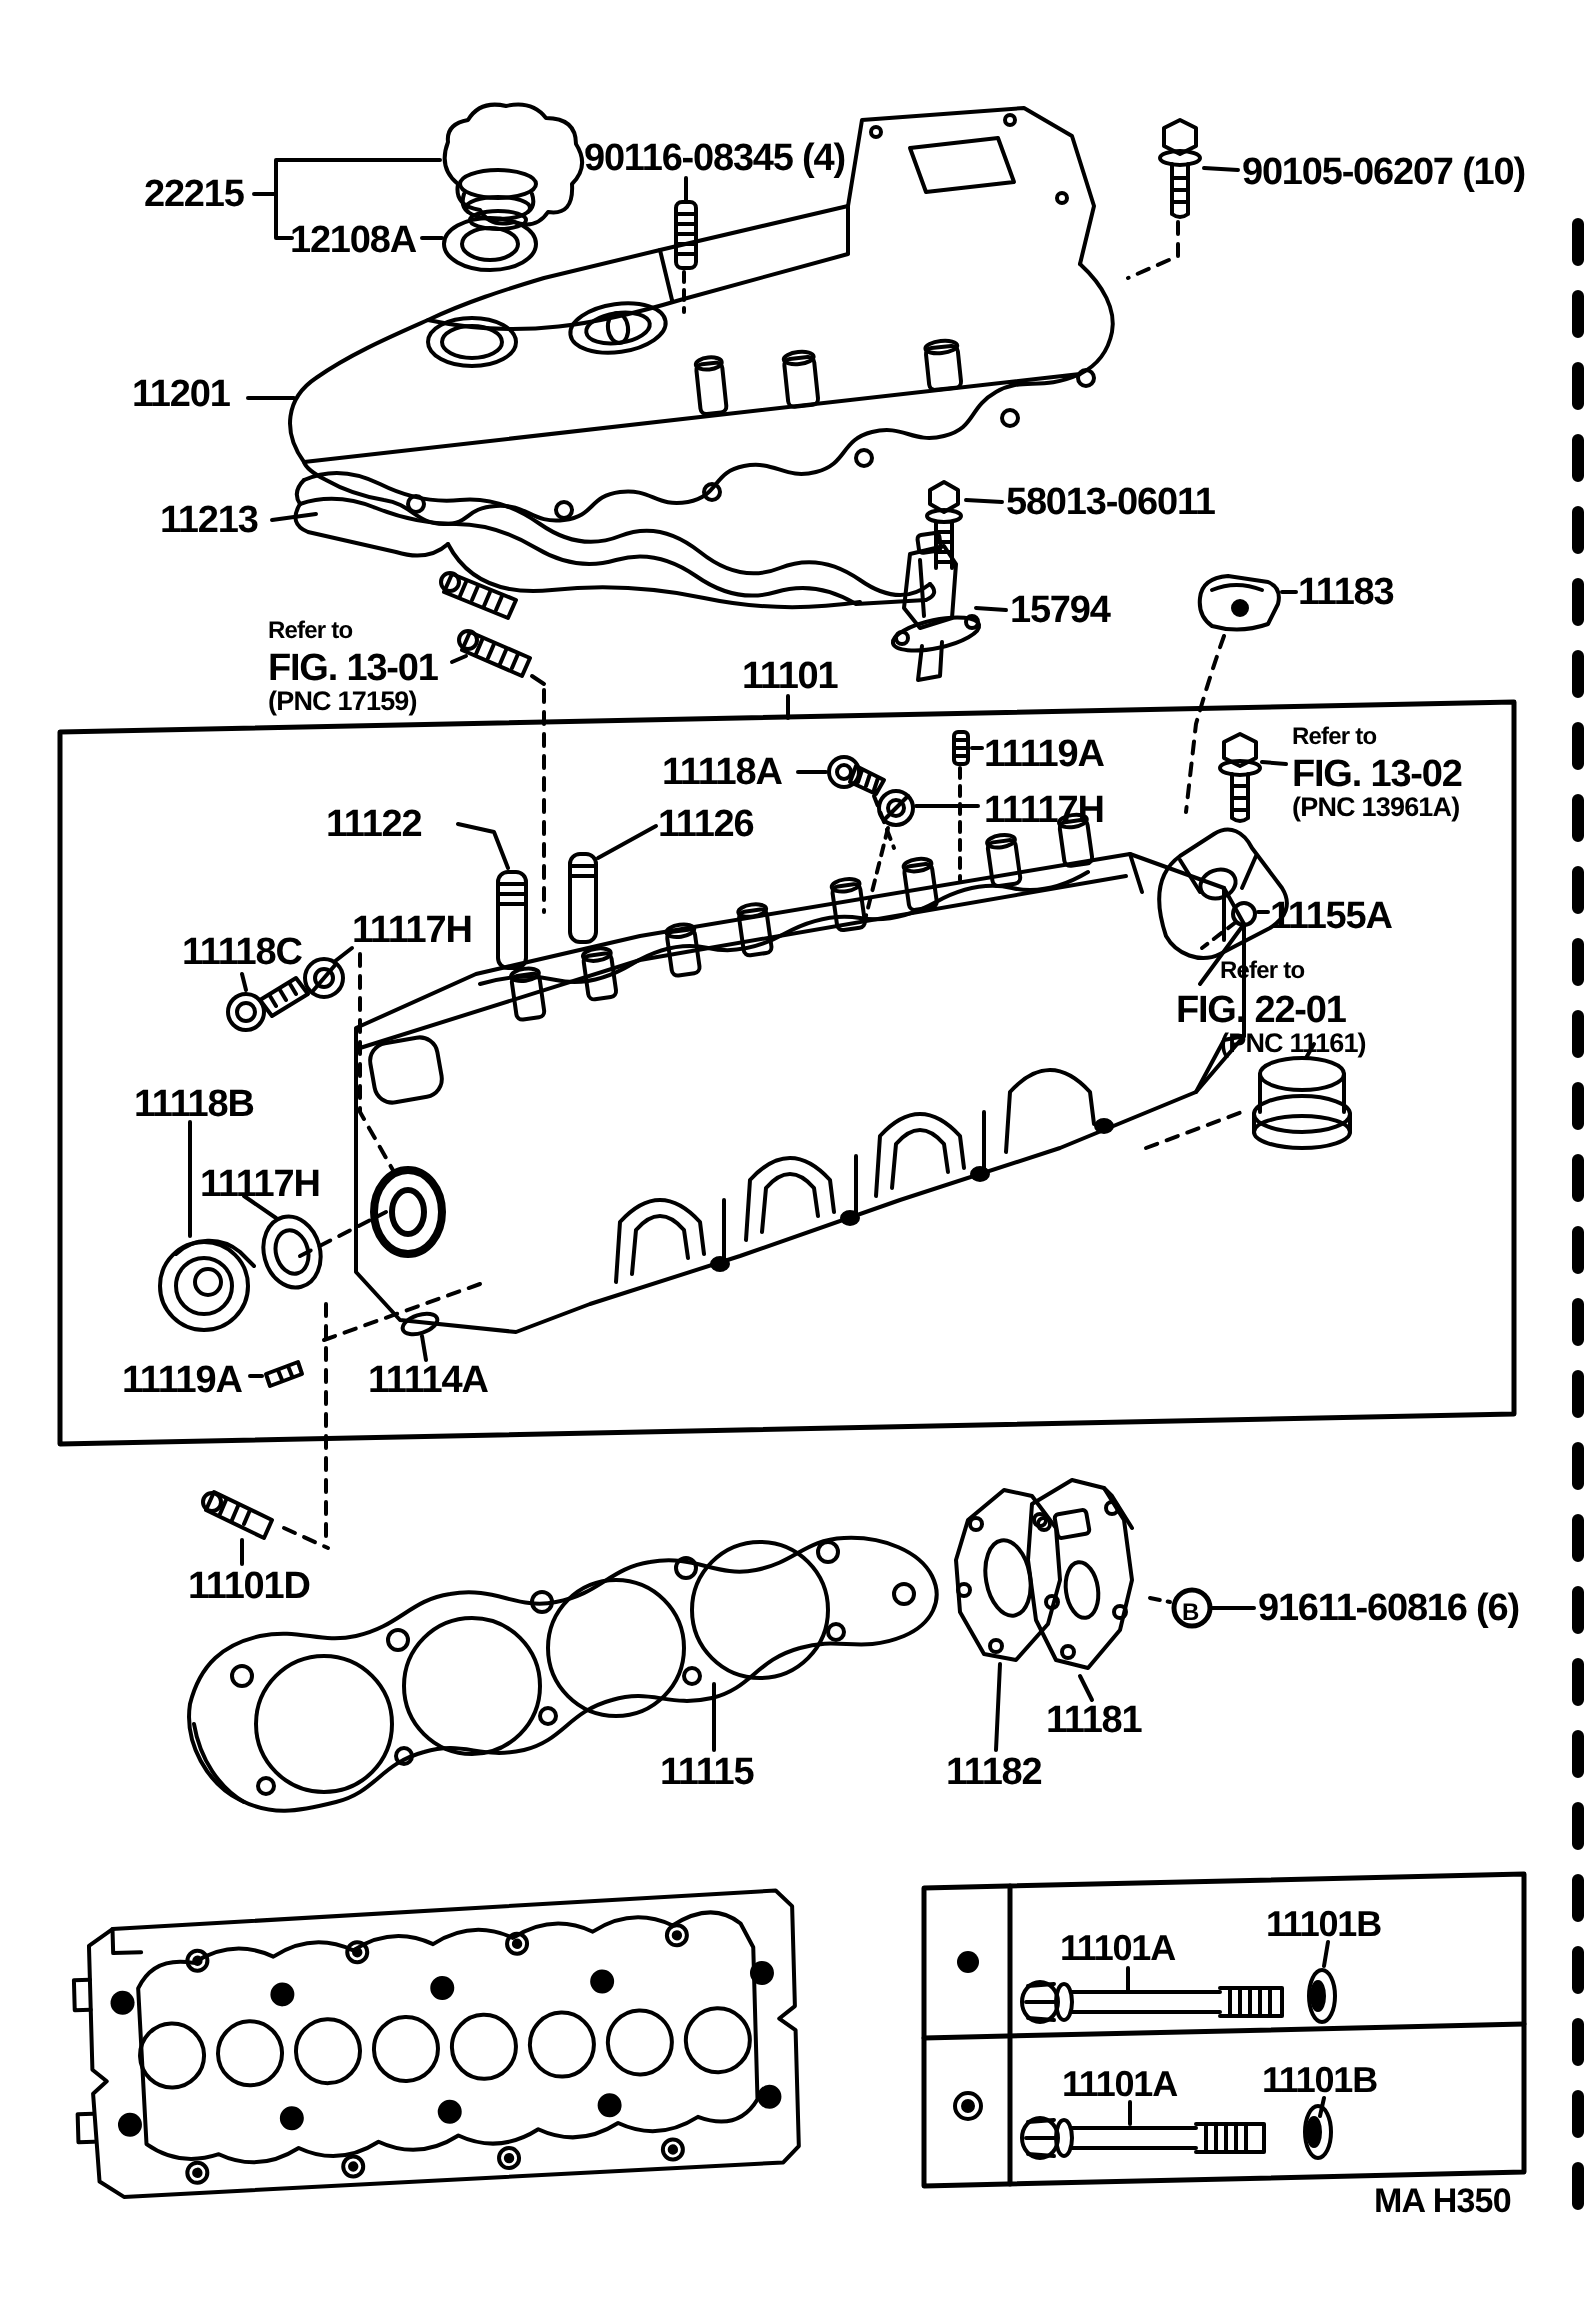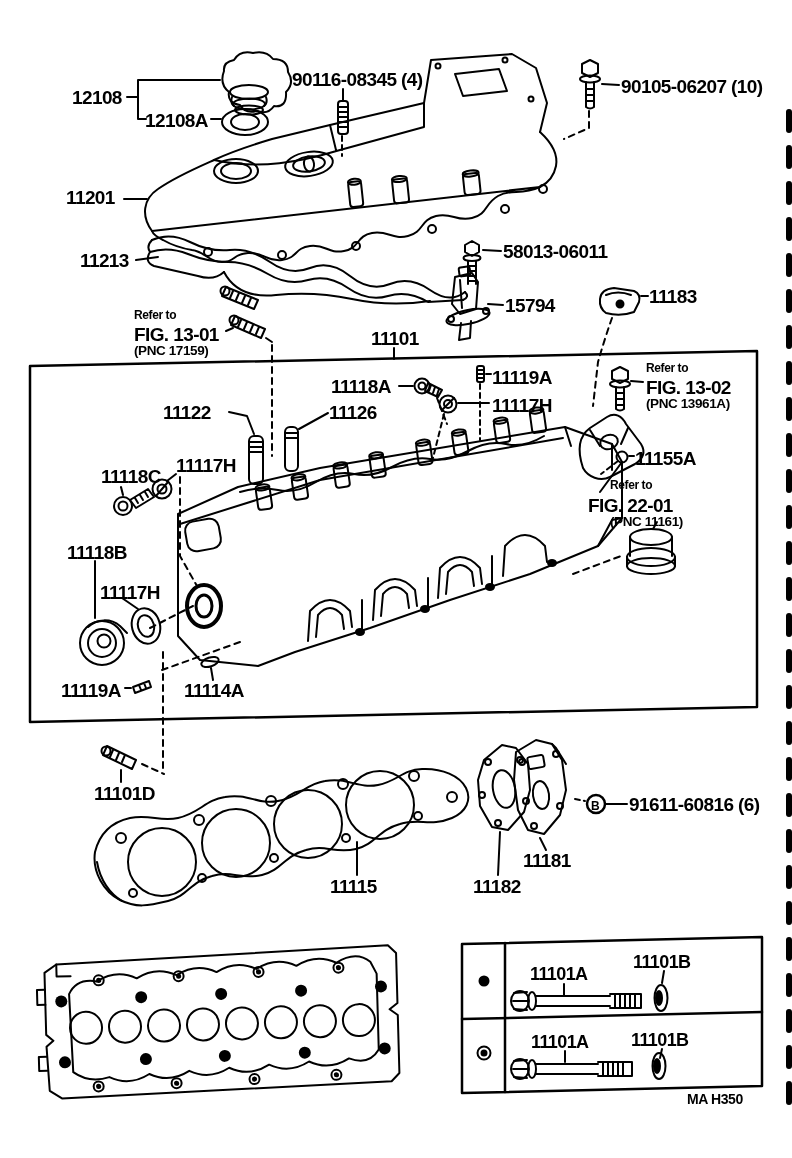--- a/index.html
+++ b/index.html
@@ -5,21 +5,21 @@
   html,body{margin:0;padding:0;background:#fff;}
   .stage{position:relative;width:792px;height:1158px;background:#fff;overflow:hidden;
          font-family:"Liberation Sans",sans-serif;color:#000;}
   svg{position:absolute;left:0;top:0;}
   .callout{position:absolute;font-weight:bold;font-size:19px;letter-spacing:-0.6px;
            white-space:nowrap;line-height:1;}
   .ref-l1{position:absolute;font-weight:bold;font-size:12px;letter-spacing:-0.4px;white-space:nowrap;line-height:1;}
   .ref-l2{position:absolute;font-weight:bold;font-size:19px;letter-spacing:-0.6px;white-space:nowrap;line-height:1;}
   .ref-l3{position:absolute;font-weight:bold;font-size:13.5px;letter-spacing:-0.4px;white-space:nowrap;line-height:1;}
   .legend-label{position:absolute;font-weight:bold;font-size:18px;letter-spacing:-0.6px;white-space:nowrap;line-height:1;}
-  .code{position:absolute;font-weight:bold;font-size:14px;letter-spacing:-0.4px;white-space:nowrap;line-height:1;}
+  .code{position:absolute;font-weight:bold;font-size:17px;letter-spacing:-0.4px;white-space:nowrap;line-height:1;}
 </style>
 </head>
 <body>
 
 <div class="stage">
 
 <svg width="792" height="1158" viewBox="0 0 792 1158" fill="none" stroke="#000" stroke-width="2" stroke-linecap="round" stroke-linejoin="round">
 
   <path d="M789,112 V1105" stroke-width="6" stroke-dasharray="18 18"></path>
 
@@ -410,21 +410,21 @@
     <path d="M536,1064 H598 M536,1074 H598"></path>
     <path d="M598,1062 H632 M598,1076 H632 M632,1062 V1076 M603,1062 V1076 M608,1062 V1076 M613,1062 V1076 M618,1062 V1076 M623,1062 V1076"></path>
     <ellipse cx="659" cy="1066" rx="6.5" ry="13"></ellipse>
     <ellipse cx="657" cy="1066" rx="3" ry="7" fill="#000"></ellipse>
     <path d="M565,1051 V1062 M662,1049 L660,1058"></path>
   </g>
 
   <text x="591" y="810" font-family="Liberation Sans, sans-serif" font-size="12" font-weight="bold" fill="#000" stroke="none">B</text>
 </svg>
 
-<div class="callout" style="left:72px;top:88px">12108</div>
+<div class="callout" style="left:72px;top:88px">22215</div>
 <div class="callout" style="left:145px;top:111px">12108A</div>
 <div class="callout" style="left:292px;top:70px">90116-08345 (4)</div>
 <div class="callout" style="left:621px;top:77px">90105-06207 (10)</div>
 <div class="callout" style="left:66px;top:188px">11201</div>
 <div class="callout" style="left:80px;top:251px">11213</div>
 <div class="callout" style="left:503px;top:242px">58013-06011</div>
 <div class="callout" style="left:505px;top:296px">15794</div>
 <div class="callout" style="left:649px;top:287px">11183</div>
 
 <div class="ref-l1" style="left:134px;top:309px">Refer to</div>
@@ -441,21 +441,21 @@
 <div class="ref-l3" style="left:646px;top:397px">(PNC 13961A)</div>
 
 <div class="callout" style="left:163px;top:403px">11122</div>
 <div class="callout" style="left:329px;top:403px">11126</div>
 <div class="callout" style="left:635px;top:449px">11155A</div>
 
 <div class="ref-l1" style="left:610px;top:479px">Refer to</div>
 <div class="ref-l2" style="left:588px;top:496px">FIG. 22-01</div>
 <div class="ref-l3" style="left:610px;top:515px">(PNC 11161)</div>
 
-<div class="callout" style="left:101px;top:467px">11118C</div>
+<div class="callout" style="left:91px;top:467px">11118C</div>
 <div class="callout" style="left:176px;top:456px">11117H</div>
 <div class="callout" style="left:67px;top:543px">11118B</div>
 <div class="callout" style="left:100px;top:583px">11117H</div>
 <div class="callout" style="left:61px;top:681px">11119A</div>
 <div class="callout" style="left:184px;top:681px">11114A</div>
 
 <div class="callout" style="left:94px;top:784px">11101D</div>
 <div class="callout" style="left:330px;top:877px">11115</div>
 <div class="callout" style="left:473px;top:877px">11182</div>
 <div class="callout" style="left:523px;top:851px">11181</div>

